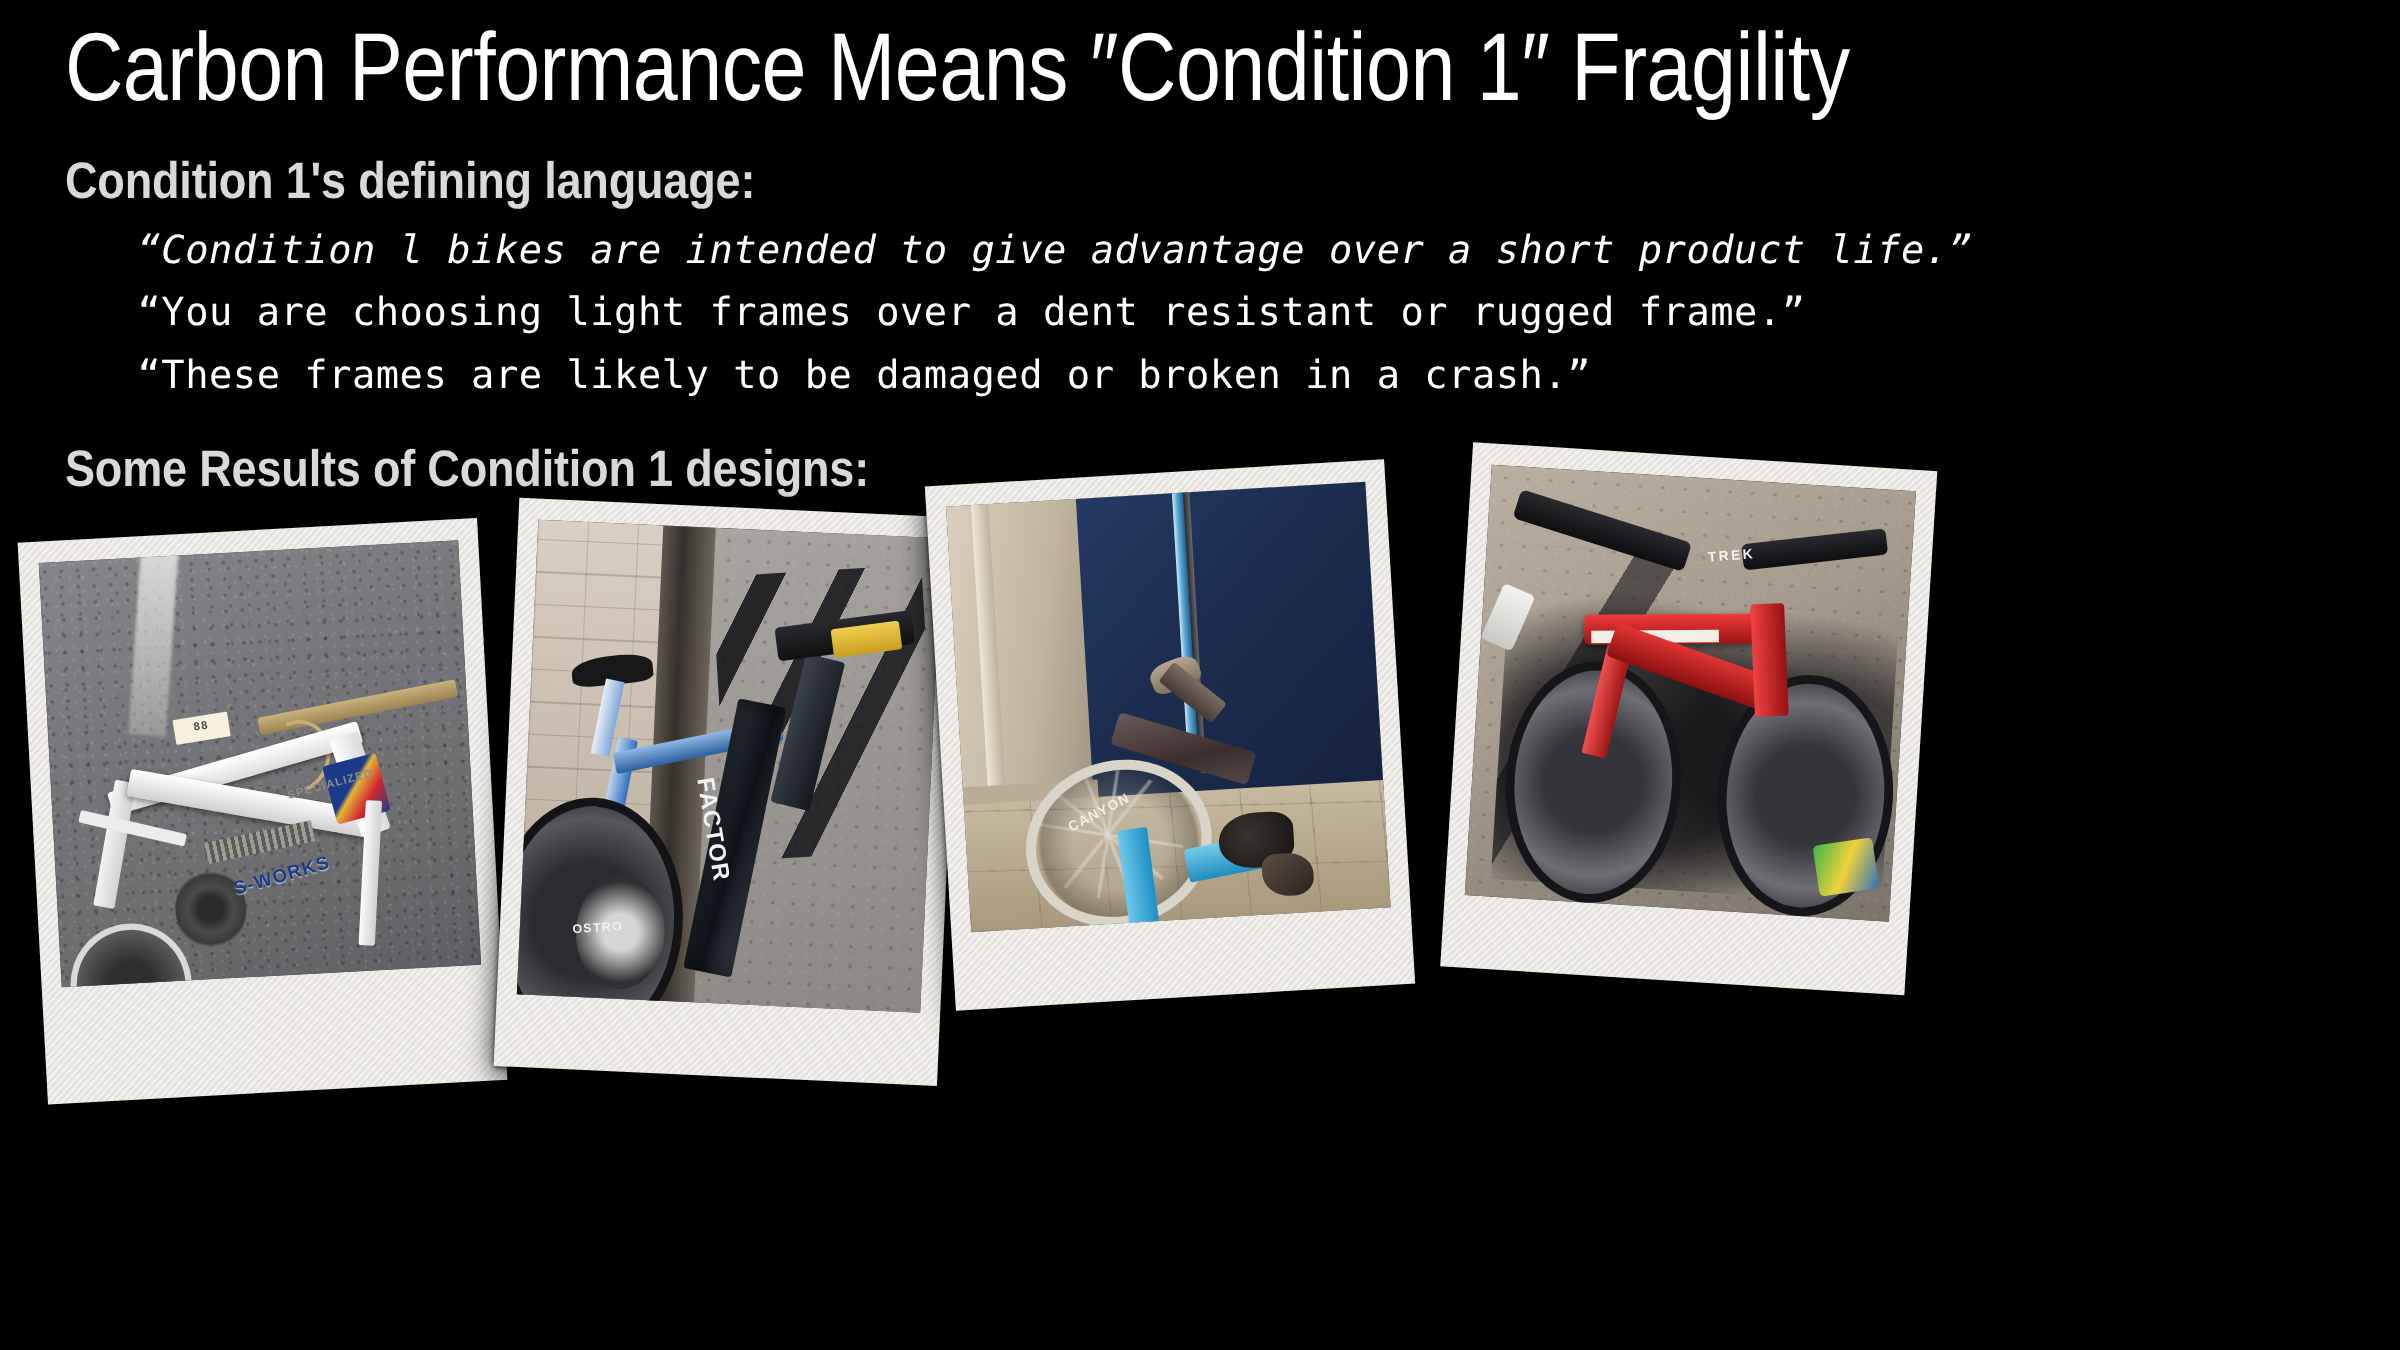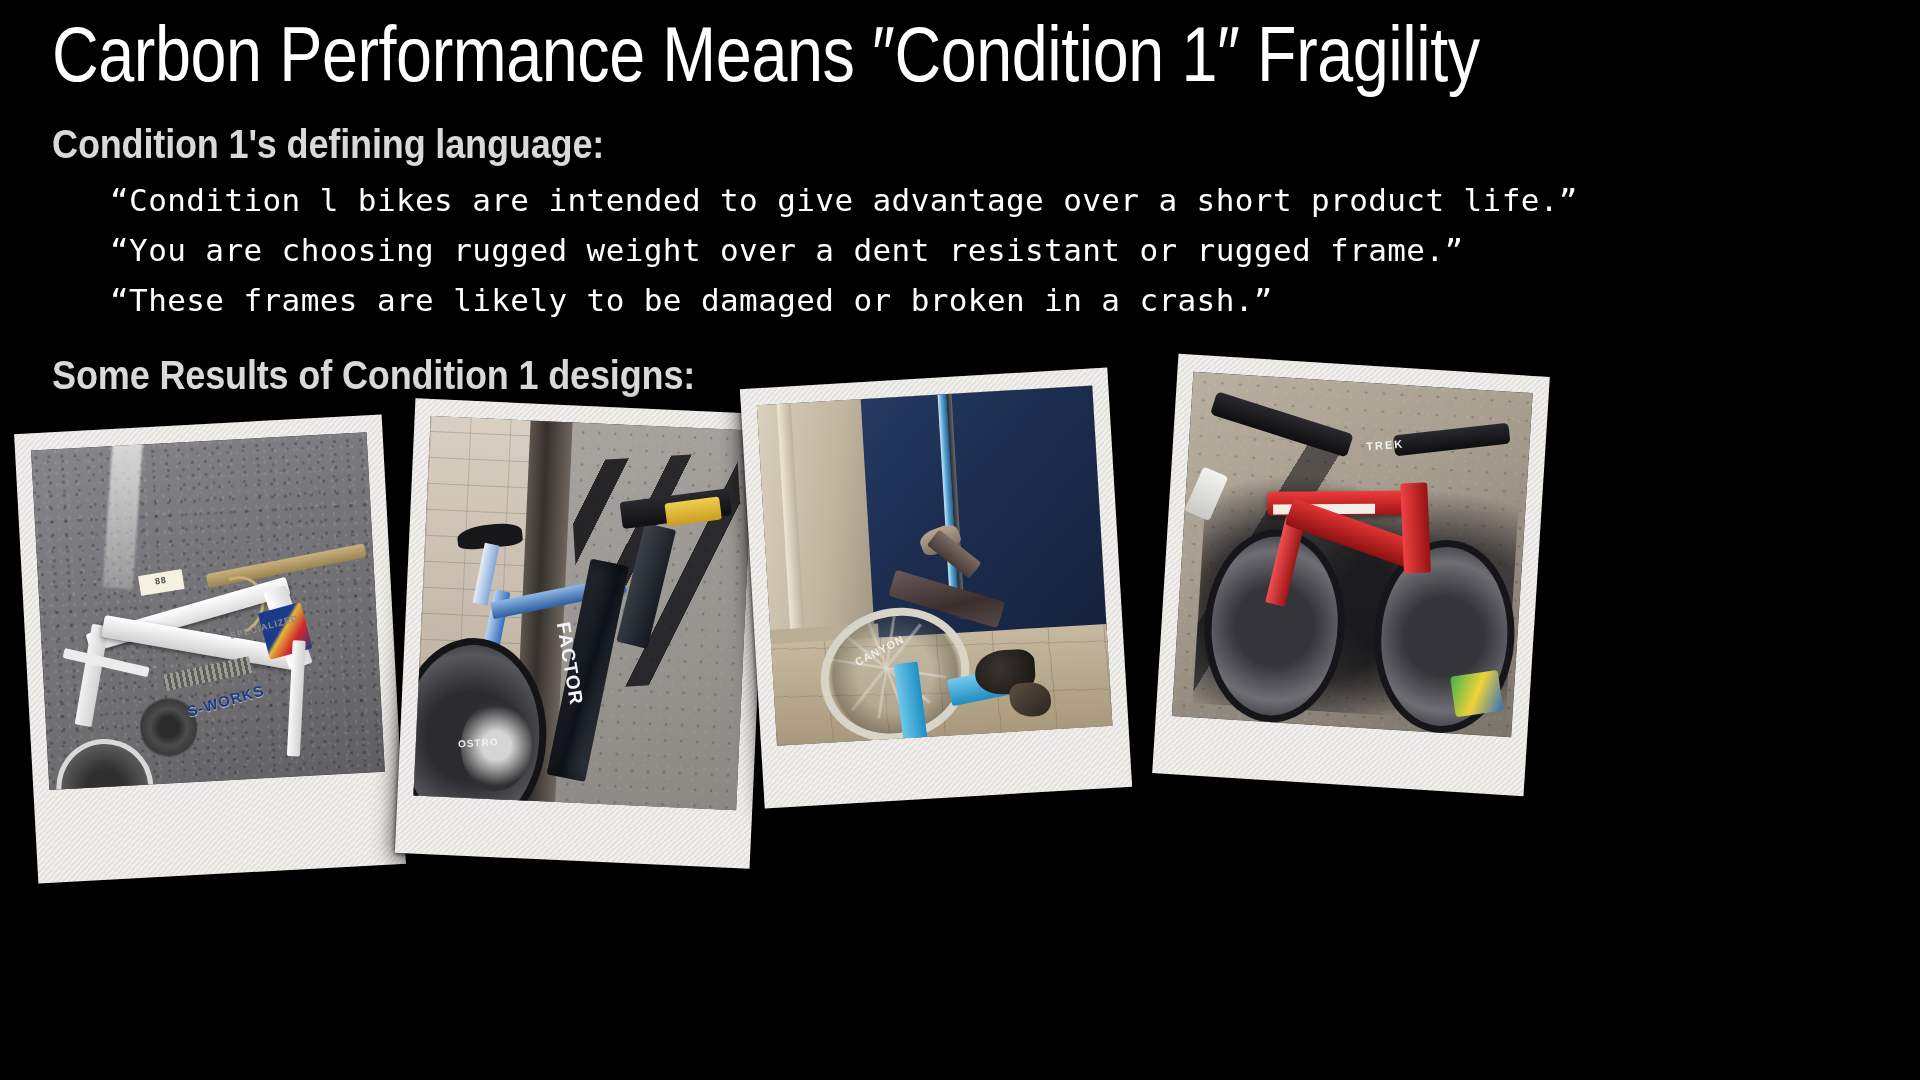--- a/index.html
+++ b/index.html
@@ -51,21 +51,21 @@
   .quote-line {
     position: absolute;
     left: 110px;
     color: #ffffff;
     font-family: "DejaVu Sans Mono", "Liberation Mono", monospace;
     font-size: 31px;
     font-weight: 400;
     letter-spacing: 0.4px;
     white-space: nowrap;
   }
-  #quote-1 { top: 182px; }
+  #quote-1 { top: 182px; font-style: italic; }
   #quote-2 { top: 232px; }
   #quote-3 { top: 282px; }
 
   
   .polaroid {
     position: absolute;
     background: #f2f0ed;
     box-shadow: 0 6px 22px rgba(0,0,0,0.85),
                 0 1px 4px rgba(0,0,0,0.7);
     box-sizing: border-box;
@@ -475,21 +475,21 @@
   }
 </style>
 </head>
 <body>
 
 <div id="slide-title">Carbon Performance Means ″Condition 1″ Fragility</div>
 
 <div class="section-head" id="head-defining">Condition 1's defining language:</div>
 
 <div class="quote-line" id="quote-1">“Condition l bikes are intended to give advantage over a short product life.”</div>
-<div class="quote-line" id="quote-2">“You are choosing rugged weight over a dent resistant or rugged frame.”</div>
+<div class="quote-line" id="quote-2">“You are choosing light frames over a dent resistant or rugged frame.”</div>
 <div class="quote-line" id="quote-3">“These frames are likely to be damaged or broken in a crash.”</div>
 
 <div class="section-head" id="head-results">Some Results of Condition 1 designs:</div>
 
 <div class="polaroid" id="polaroid-1">
   <div class="photo">
     <div class="scene asphalt">
       <div class="road-line"></div>
       <div class="sw-bars"></div>
       <div class="sw-cable"></div>

